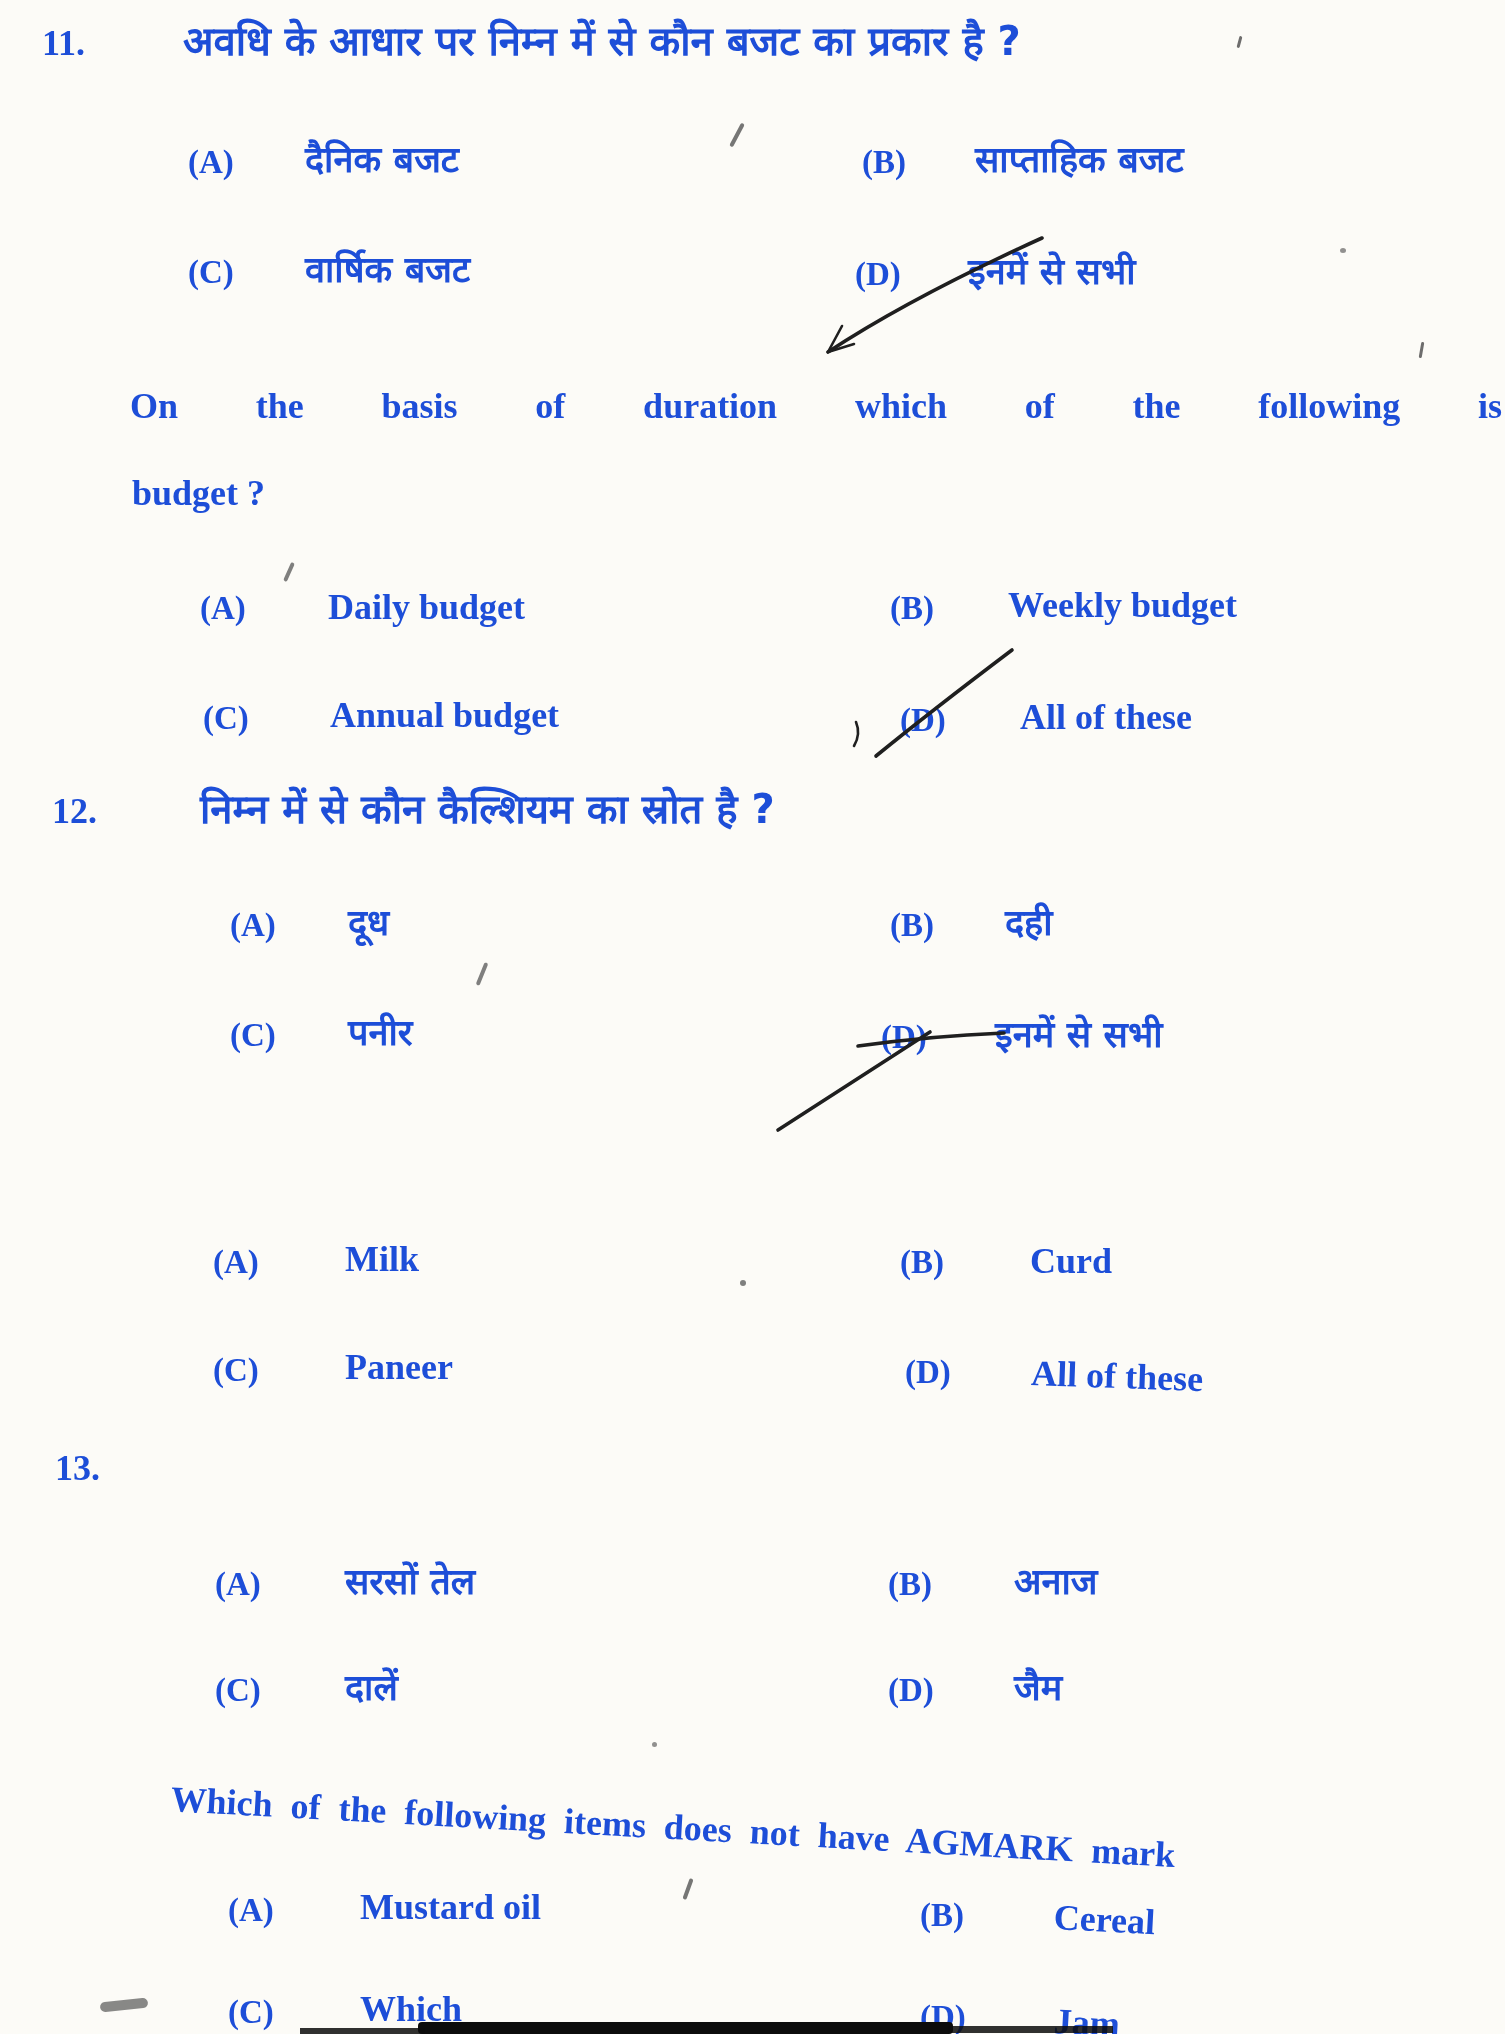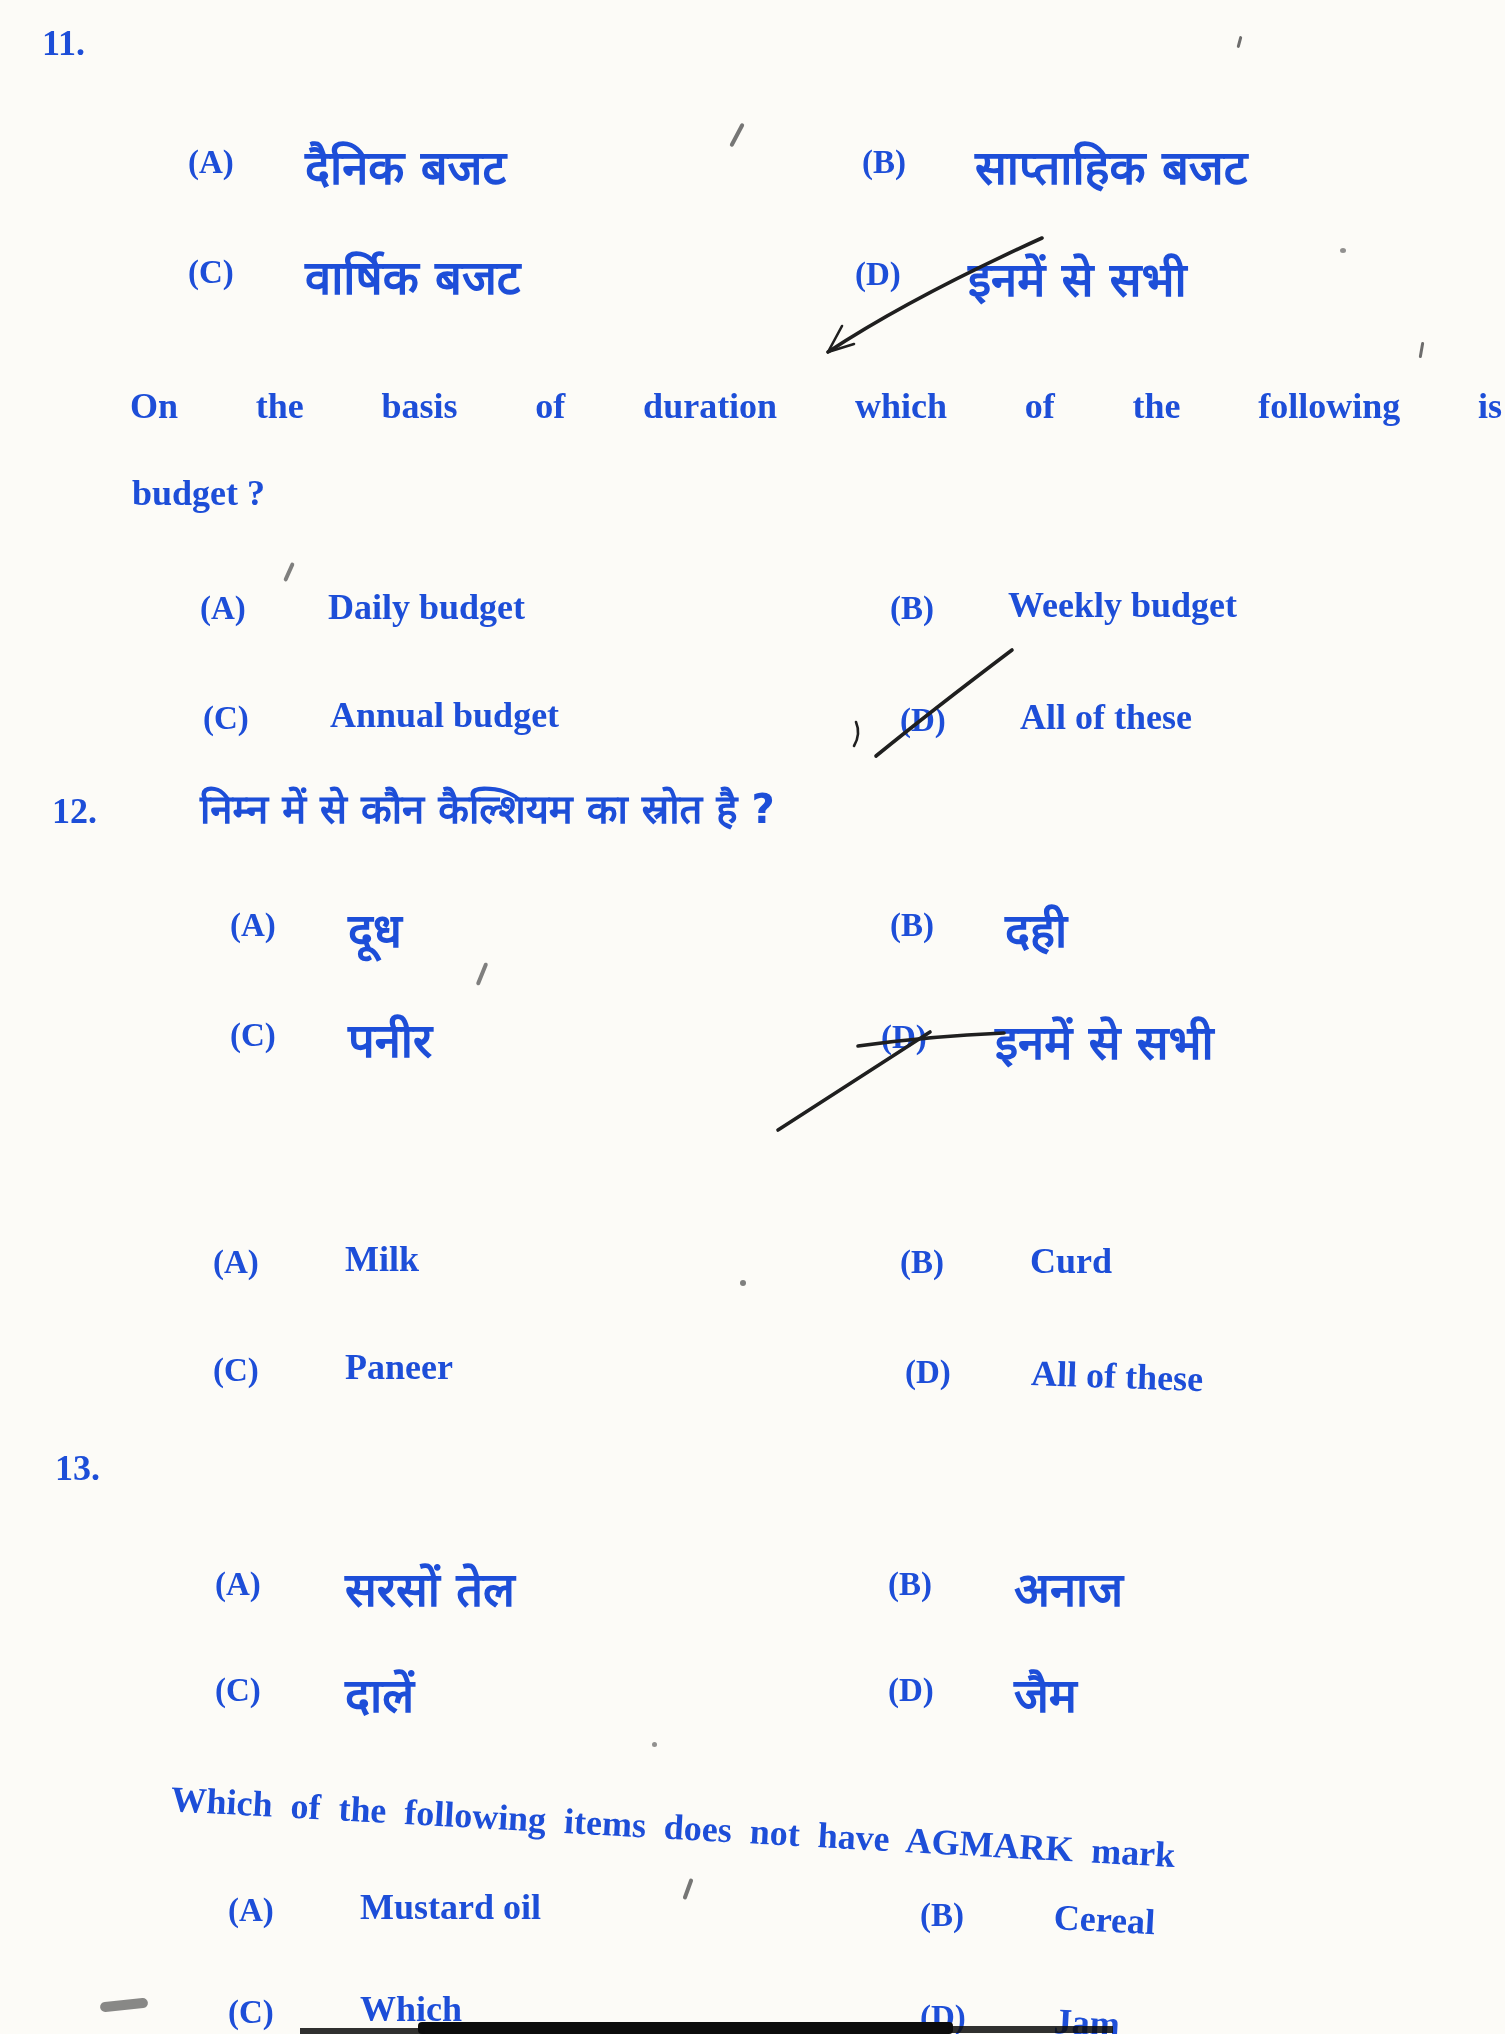--- a/index.html
+++ b/index.html
@@ -4,37 +4,38 @@
 <style>
   html,body{margin:0;padding:0;background:#e8e8e6;}
   .page{
     position:relative;
     width:1505px;height:2034px;
     background:#fcfbf7;
     overflow:hidden;
     color:#1d4ed8;
   }
   .abs{position:absolute;white-space:nowrap;}
-  .hi{font-family:"DejaVu Sans",sans-serif;font-weight:700;font-size:47px;letter-spacing:0px;}
+  .hi{font-family:"DejaVu Sans",sans-serif;font-weight:700;font-size:36px;letter-spacing:0px;}
   .hi-head{font-family:"DejaVu Sans",sans-serif;font-weight:700;font-size:40px;}
   .en{font-family:"Liberation Serif","DejaVu Serif",serif;font-weight:700;font-size:36px;}
   .lbl{font-family:"Liberation Serif","DejaVu Serif",serif;font-weight:700;font-size:33px;}
   .qnum{font-family:"Liberation Serif","DejaVu Serif",serif;font-weight:700;font-size:36px;}
   .justline{width:1372px;text-align:justify;text-align-last:justify;white-space:normal;}
   .pm{position:absolute;background:#4a4a4a;border-radius:2px;}
   svg.marks{position:absolute;left:0;top:0;pointer-events:none;}
   .ink{stroke:#1f1f1f;stroke-width:3.6;fill:none;stroke-linecap:round;}
   .bar{position:absolute;background:#0c0c0c;}
 </style>
 </head>
 <body>
 
 <div class="page">
 
   <div class="abs qnum" style="left:42px;top:22px">11.</div>
+  <div class="abs hi-head" style="left:183px;top:12px">अवधि के आधार पर निम्न में से कौन बजट का प्रकार है ?</div>
 
   <div class="abs lbl" style="left:188px;top:144px">(A)</div>
   <div class="abs hi" style="left:305px;top:134px">दैनिक बजट</div>
   <div class="abs lbl" style="left:862px;top:144px">(B)</div>
   <div class="abs hi" style="left:975px;top:134px">साप्ताहिक बजट</div>
   <div class="abs lbl" style="left:188px;top:254px">(C)</div>
   <div class="abs hi" style="left:305px;top:244px">वार्षिक बजट</div>
   <div class="abs lbl" style="left:855px;top:256px">(D)</div>
   <div class="abs hi" style="left:968px;top:246px">इनमें से सभी</div>
 

